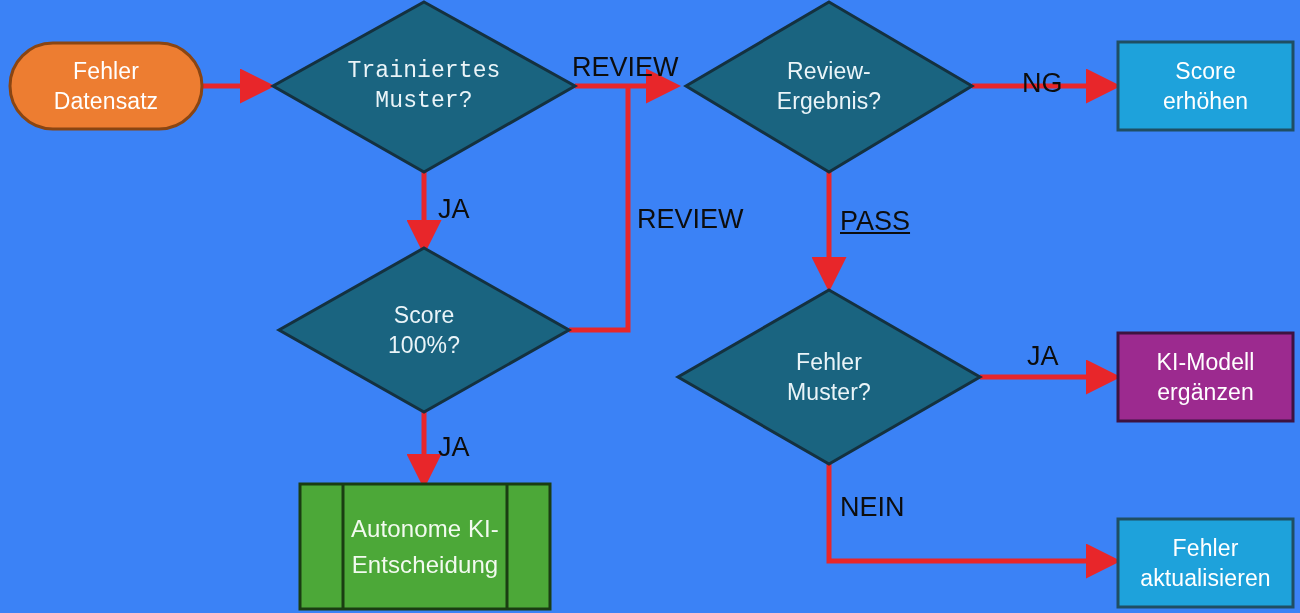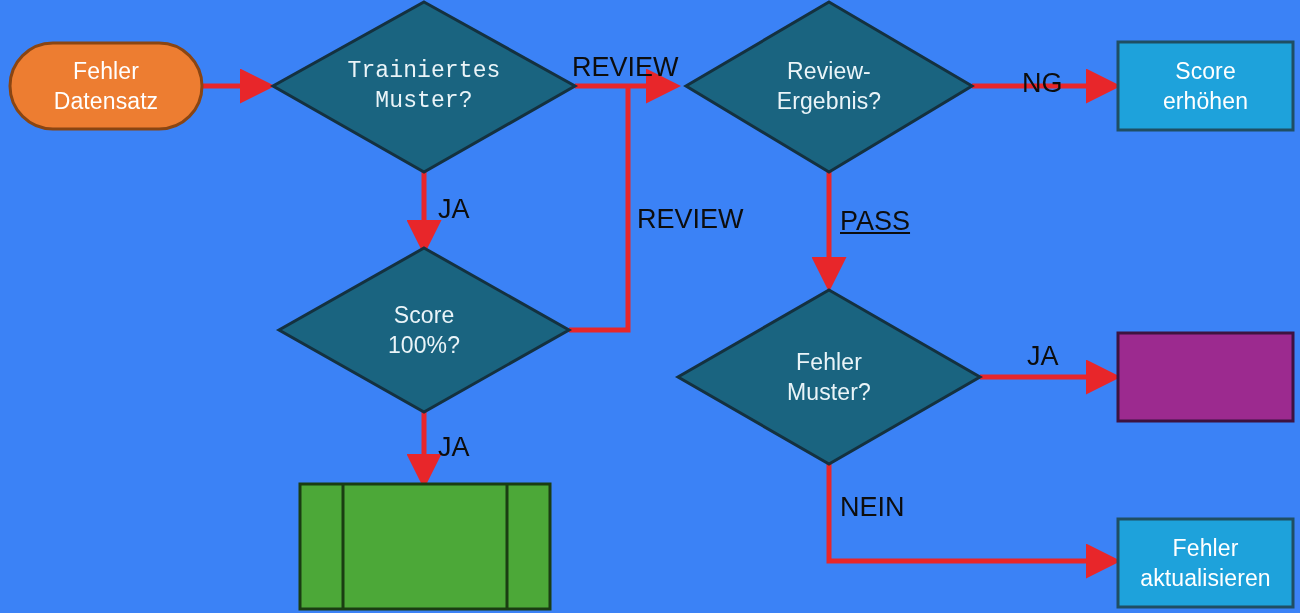--- a/index.html
+++ b/index.html
@@ -118,21 +118,25 @@
 
   <div class="node-label" style="left:1118px; top:42px; width:175px; height:88px; color:#ffffff;">Score
 erhöhen</div>
 
   <div class="node-label" style="left:279px; top:287px; width:290px; height:86px; color:#eaf4f8;">Score
 100%?</div>
 
   <div class="node-label" style="left:678px; top:334px; width:302px; height:86px; color:#eaf4f8;">Fehler
 Muster?</div>
 
+  <div class="node-label" style="left:1118px; top:333px; width:175px; height:88px; color:#ffffff;">KI-Modell
+ergänzen</div>
 
+  <div class="node-label" style="left:343px; top:484px; width:164px; height:125px; color:#f2faef; font-size:24px; line-height:36px;">Autonome KI-
+Entscheidung</div>
 
   <div class="node-label" style="left:1112px; top:519px; width:187px; height:88px; color:#ffffff;">Fehler
 aktualisieren</div>
 
   <div class="edge-label" style="left:572px; top:54px;">REVIEW</div>
 
   <div class="edge-label" style="left:637px; top:206px;">REVIEW</div>
 
   <div class="edge-label" style="left:438px; top:196px;">JA</div>
 

